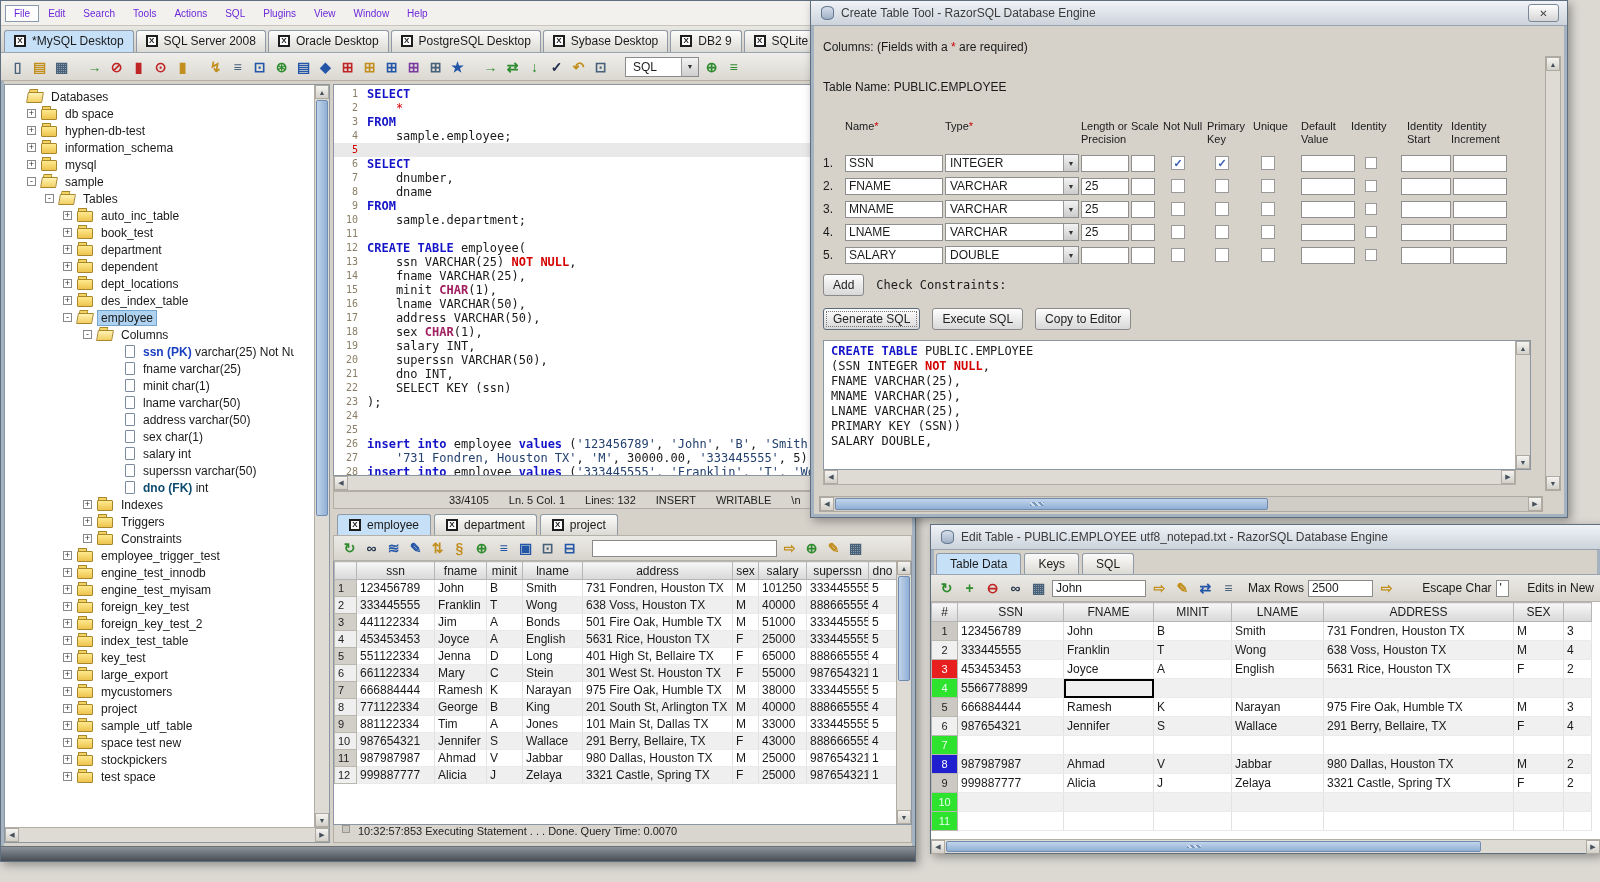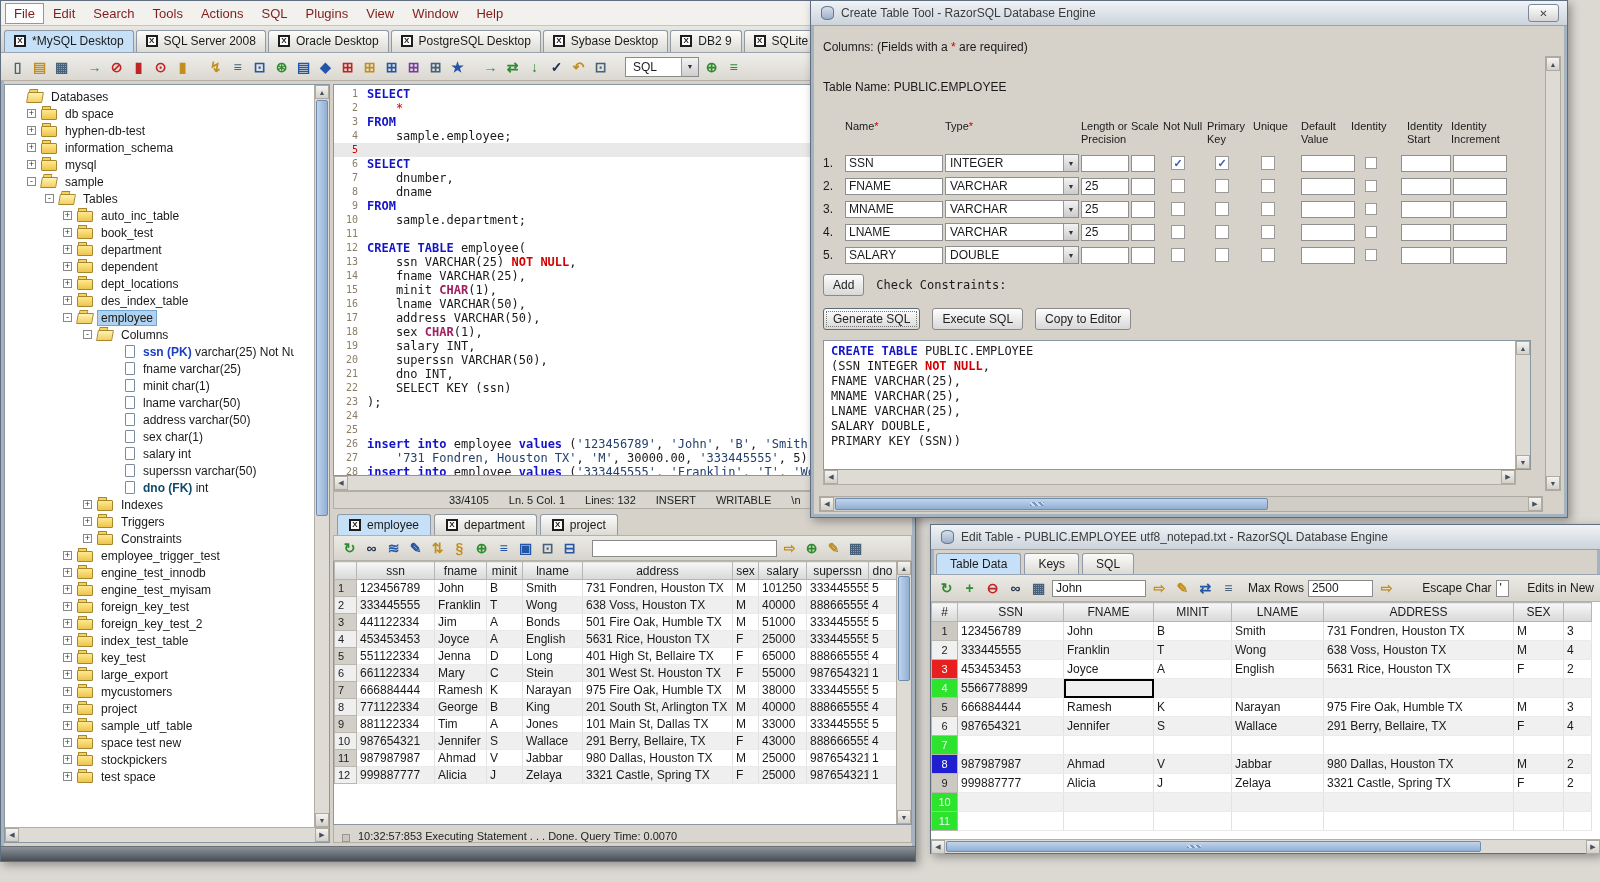--- a/index.html
+++ b/index.html
@@ -18,21 +18,21 @@
   .hscroll { height:15px; flex:none; background:#dedbd4; border-top:1px solid #b2aea6; display:flex; align-items:stretch; }
   .sb-btn { flex:none; width:14px; height:14px; display:flex; align-items:center; justify-content:center; font-size:7px; color:#45505c; background:linear-gradient(#f5f4f1,#d3d0c9); border:1px solid #aeaaa2; }
   .sb-thumb-v { margin:1px; background:linear-gradient(90deg,#c2d4ea,#8fafd6); border:1px solid #6f8cb0; border-radius:2px; }
   .sb-thumb-h { margin:1px; background:linear-gradient(#c2d4ea,#8fafd6); border:1px solid #6f8cb0; border-radius:2px; position:relative; }
   .sb-thumb-h.grip::after { content:""; position:absolute; left:45%; top:3px; bottom:3px; width:14px; background:repeating-linear-gradient(45deg,#7a97bd 0 2px,#cfdcee 2px 4px); }
   .sb-track { flex:1; }
 
   
   #main-window { left:0; top:0; width:916px; height:862px; }
   .menubar { height:25px; flex:none; display:flex; align-items:center; background:#f2f1ee; border-bottom:1px solid #c9c5bd; padding:0 4px; }
-  .mi { padding:3px 9px; font-size:13px; color:#7f1d1d; }
+  .mi { padding:3px 9px; font-size:10px; color:#6d28d9; }
   .mi:first-child { border:1px solid #8a9aaa; background:#fdfdfd; padding:2px 8px; }
   .conn-tabs { height:27px; flex:none; display:flex; align-items:flex-end; gap:2px; padding:3px 3px 0; background:linear-gradient(#e9e7e2,#d3d0c9); border-bottom:1px solid #9aa4b0; }
   .ctab { display:flex; align-items:center; gap:6px; padding:3px 9px 4px; border:1px solid #8f9aa6; border-bottom:none; border-radius:3px 3px 0 0; background:linear-gradient(#fcfcfb,#dcdad4); font-size:12px; white-space:nowrap; }
   .ctab.active { background:#c6e0f8; }
   .tab-close { width:12px; height:12px; flex:none; border:2px solid #1d1d1d; background:#fff; color:#1d1d1d; font-size:8px; font-weight:bold; line-height:8px; text-align:center; }
   .toolbar { height:28px; flex:none; display:flex; align-items:center; gap:3px; padding:0 7px; background:linear-gradient(#efeeea,#dbd8d1); border-bottom:1px solid #b5b1a8; }
   .tbi { width:19px; height:19px; flex:none; display:flex; align-items:center; justify-content:center; font-size:14px; font-weight:bold; }
   .c-green{color:#2e8b2e} .c-red{color:#c02525} .c-blue{color:#2456a8} .c-gold{color:#c28f1e} .c-purple{color:#7a3aa0} .c-slate{color:#47617a} .c-navy{color:#20304a}
   .gap{margin-left:11px}
   .seldrop { display:flex; align-items:center; height:20px; border:1px solid #8a8a8a; background:#fff; margin-left:12px; }
@@ -91,21 +91,21 @@
   #rgrid th:nth-child(2),#rgrid td:nth-child(2){width:78px}
   #rgrid th:nth-child(3),#rgrid td:nth-child(3){width:52px}
   #rgrid th:nth-child(4),#rgrid td:nth-child(4){width:36px}
   #rgrid th:nth-child(5),#rgrid td:nth-child(5){width:60px}
   #rgrid th:nth-child(6),#rgrid td:nth-child(6){width:150px}
   #rgrid th:nth-child(7),#rgrid td:nth-child(7){width:26px}
   #rgrid th:nth-child(8),#rgrid td:nth-child(8){width:48px}
   #rgrid th:nth-child(9),#rgrid td:nth-child(9){width:62px}
   #rgrid th:nth-child(10),#rgrid td:nth-child(10){width:28px}
   .grid-vscroll { position:absolute; right:0; top:0; bottom:0; }
-  .rstatus { height:18px; flex:none; background:#d9d6cf; border:1px solid #b2aea6; border-top:none; display:flex; align-items:flex-end; gap:8px; padding:0 8px; font-size:11px; color:#222; }
+  .rstatus { height:18px; flex:none; background:#d9d6cf; border:1px solid #b2aea6; border-top:none; display:flex; align-items:flex-start; gap:8px; padding:0 8px; font-size:11px; color:#222; }
   .rstatus .dot { width:8px; height:8px; background:#c9c6bf; border:1px solid #9a968e; flex:none; }
   .win-bottom { height:15px; flex:none; background:linear-gradient(#8d939b,#474d55); border-top:1px solid #6a7076; }
 
   
   #create-dialog { left:810px; top:0; width:758px; height:518px; }
   .dlg-body { flex:1; position:relative; padding:14px 36px 0 12px; overflow:hidden; font-size:12px; }
   .dlg-label { margin-bottom:26px; }
   .star { color:#cc0000; }
   .dgrid { display:grid; grid-template-columns:20px 98px 134px 48px 30px 42px 44px 46px 54px 42px 50px 54px; column-gap:2px; align-items:center; margin-bottom:5px; }
   .dhdr { font-size:11px; line-height:13px; align-items:start; margin-bottom:8px; }
@@ -826,22 +826,22 @@
         <span class="btn">Copy to Editor</span>
       </div>
 
       <div class="sqlbox">
         <div class="sqlcode">
             <div class="cl"><span class="kw">CREATE TABLE</span><span> PUBLIC.EMPLOYEE</span></div>
             <div class="cl"><span>(SSN INTEGER </span><span class="err">NOT NULL</span><span>,</span></div>
             <div class="cl"><span>FNAME VARCHAR(25),</span></div>
             <div class="cl"><span>MNAME VARCHAR(25),</span></div>
             <div class="cl"><span>LNAME VARCHAR(25),</span></div>
+            <div class="cl"><span>PRIMARY KEY (SSN))</span></div>
             <div class="cl"><span>SALARY DOUBLE,</span></div>
-            <div class="cl"><span>PRIMARY KEY (SSN))</span></div>
           </div>
         <div class="vscroll">
           <span class="sb-btn">▲</span>
           <div class="sb-track"></div>
           <span class="sb-btn">▼</span>
         </div>
       </div>
       <div class="sql-hscroll">
         <span class="sb-btn">◀</span>
         <div class="sb-track"></div>

